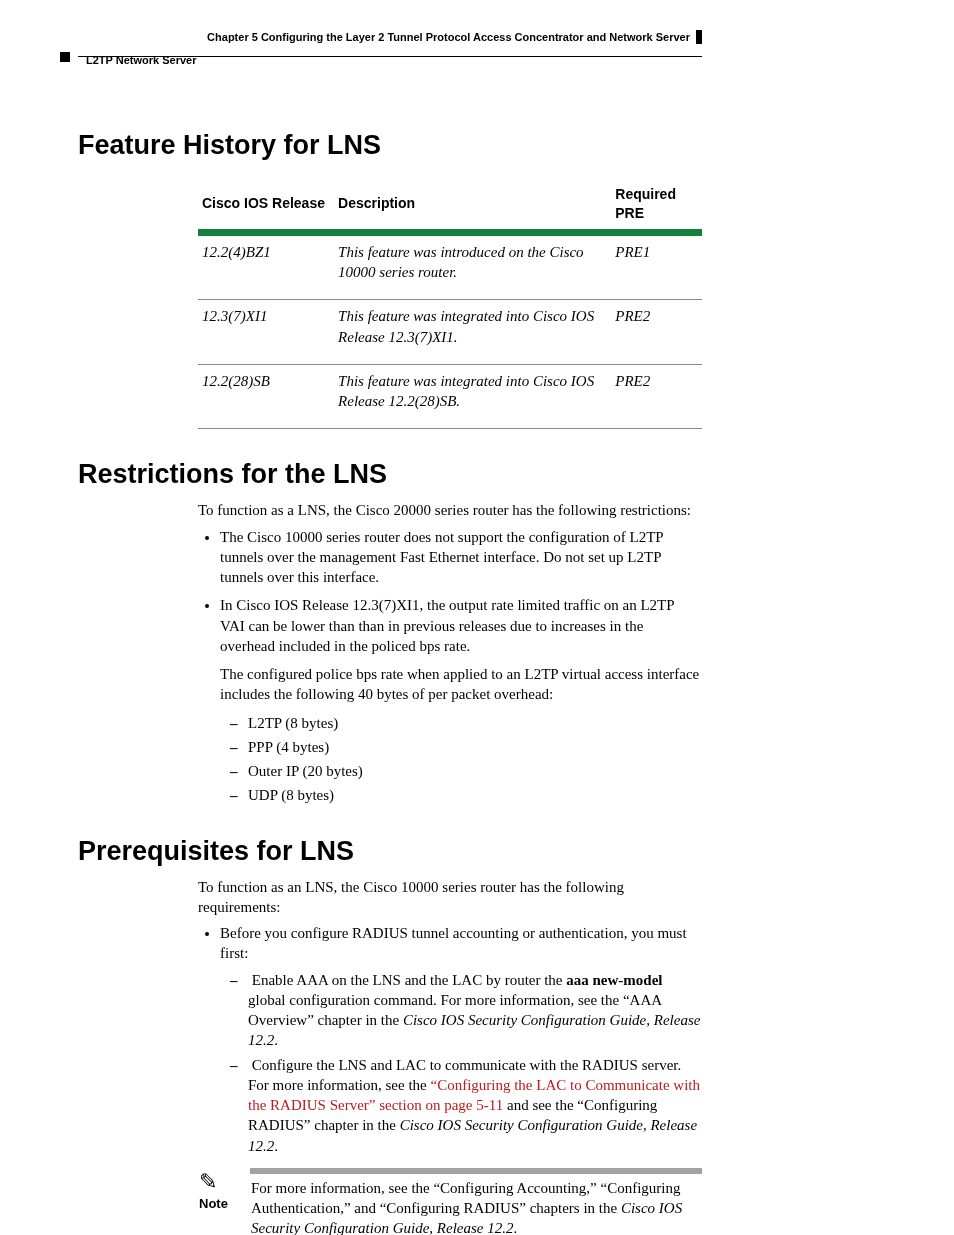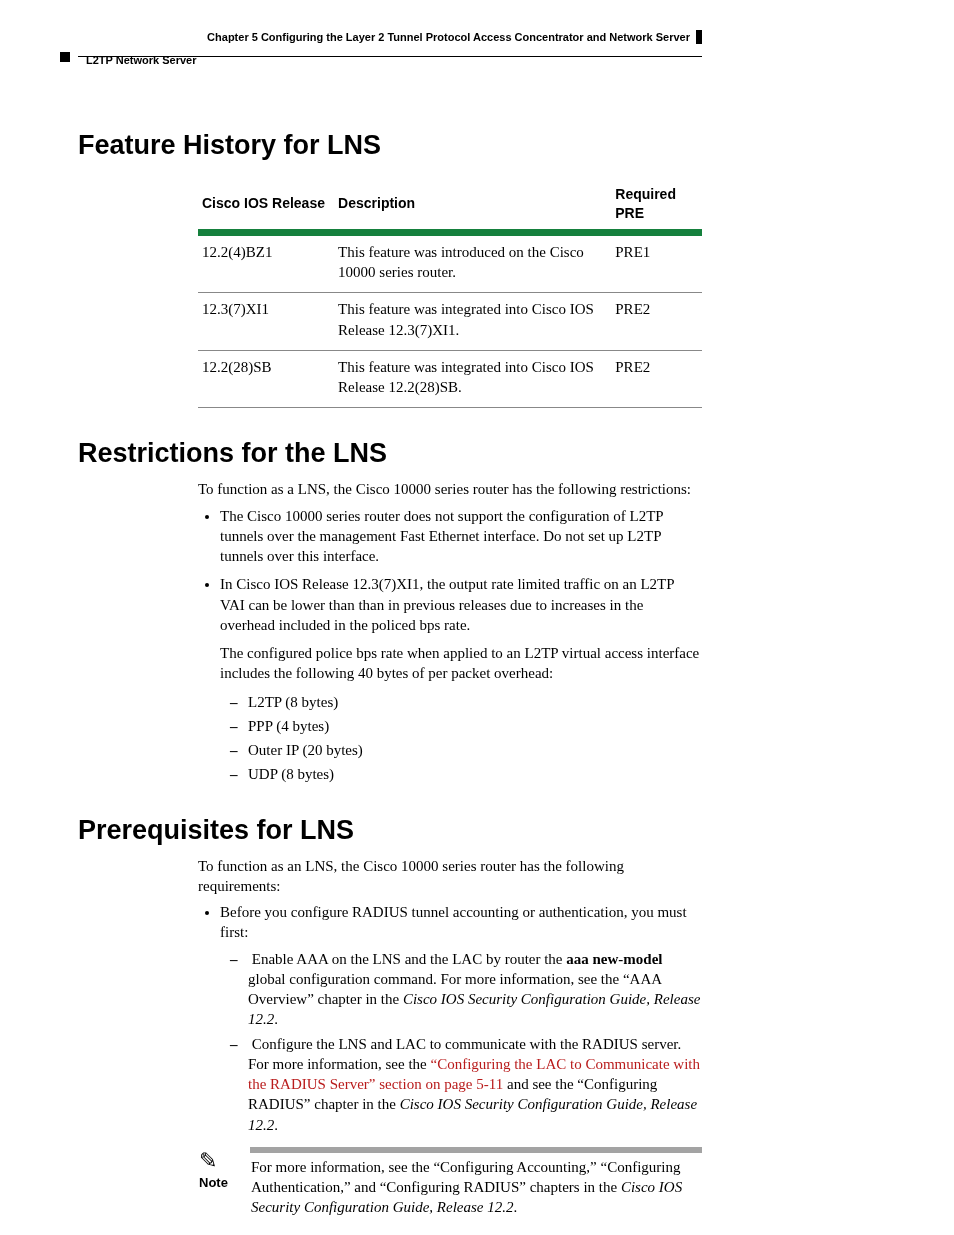--- a/index.html
+++ b/index.html
@@ -79,21 +79,22 @@
     text-align: left;
     font-family: Arial, Helvetica, sans-serif;
     font-weight: bold;
     font-size: 14px;
     border-bottom: 7px solid #15803d;
     padding: 6px 4px;
   }
   table.fh td {
     vertical-align: top;
     border-bottom: 1px solid #888;
-    padding: 6px 4px 10px 4px;
+    padding: 6px 4px 17px 4px;
+    font-style: italic;
   }
   .body-p {
     margin: 6px 0;
   }
   ul.bullet {
     list-style-type: disc;
     padding-left: 22px;
     margin: 6px 0;
   }
   ul.bullet > li {
@@ -248,21 +249,21 @@
           <td>12.2(28)SB</td>
           <td>This feature was integrated into Cisco IOS Release 12.2(28)SB.</td>
           <td>PRE2</td>
         </tr>
       </tbody>
     </table>
   </div>
 
   <div class="h2 tight">Restrictions for the LNS</div>
   <div class="content-indent">
-    <p class="body-p">To function as a LNS, the Cisco 10000 series router has the following restrictions:</p>
+    <p class="body-p">To function as a LNS, the Cisco 20000 series router has the following restrictions:</p>
     <ul class="bullet">
       <li>The Cisco 10000 series router does not support the configuration of L2TP tunnels over the management Fast Ethernet interface. Do not set up L2TP tunnels over this interface.</li>
       <li>
         <span>In Cisco IOS Release 12.3(7)XI1, the output rate limited traffic on an L2TP VAI can be lower than than in previous releases due to increases in the overhead included in the policed bps rate.</span>
         <p class="sub-p">The configured police bps rate when applied to an L2TP virtual access interface includes the following 40 bytes of per packet overhead:</p>
         <ul class="dash">
           <li>L2TP (8 bytes)</li>
           <li>PPP (4 bytes)</li>
           <li>Outer IP (20 bytes)</li>
           <li>UDP (8 bytes)</li>

